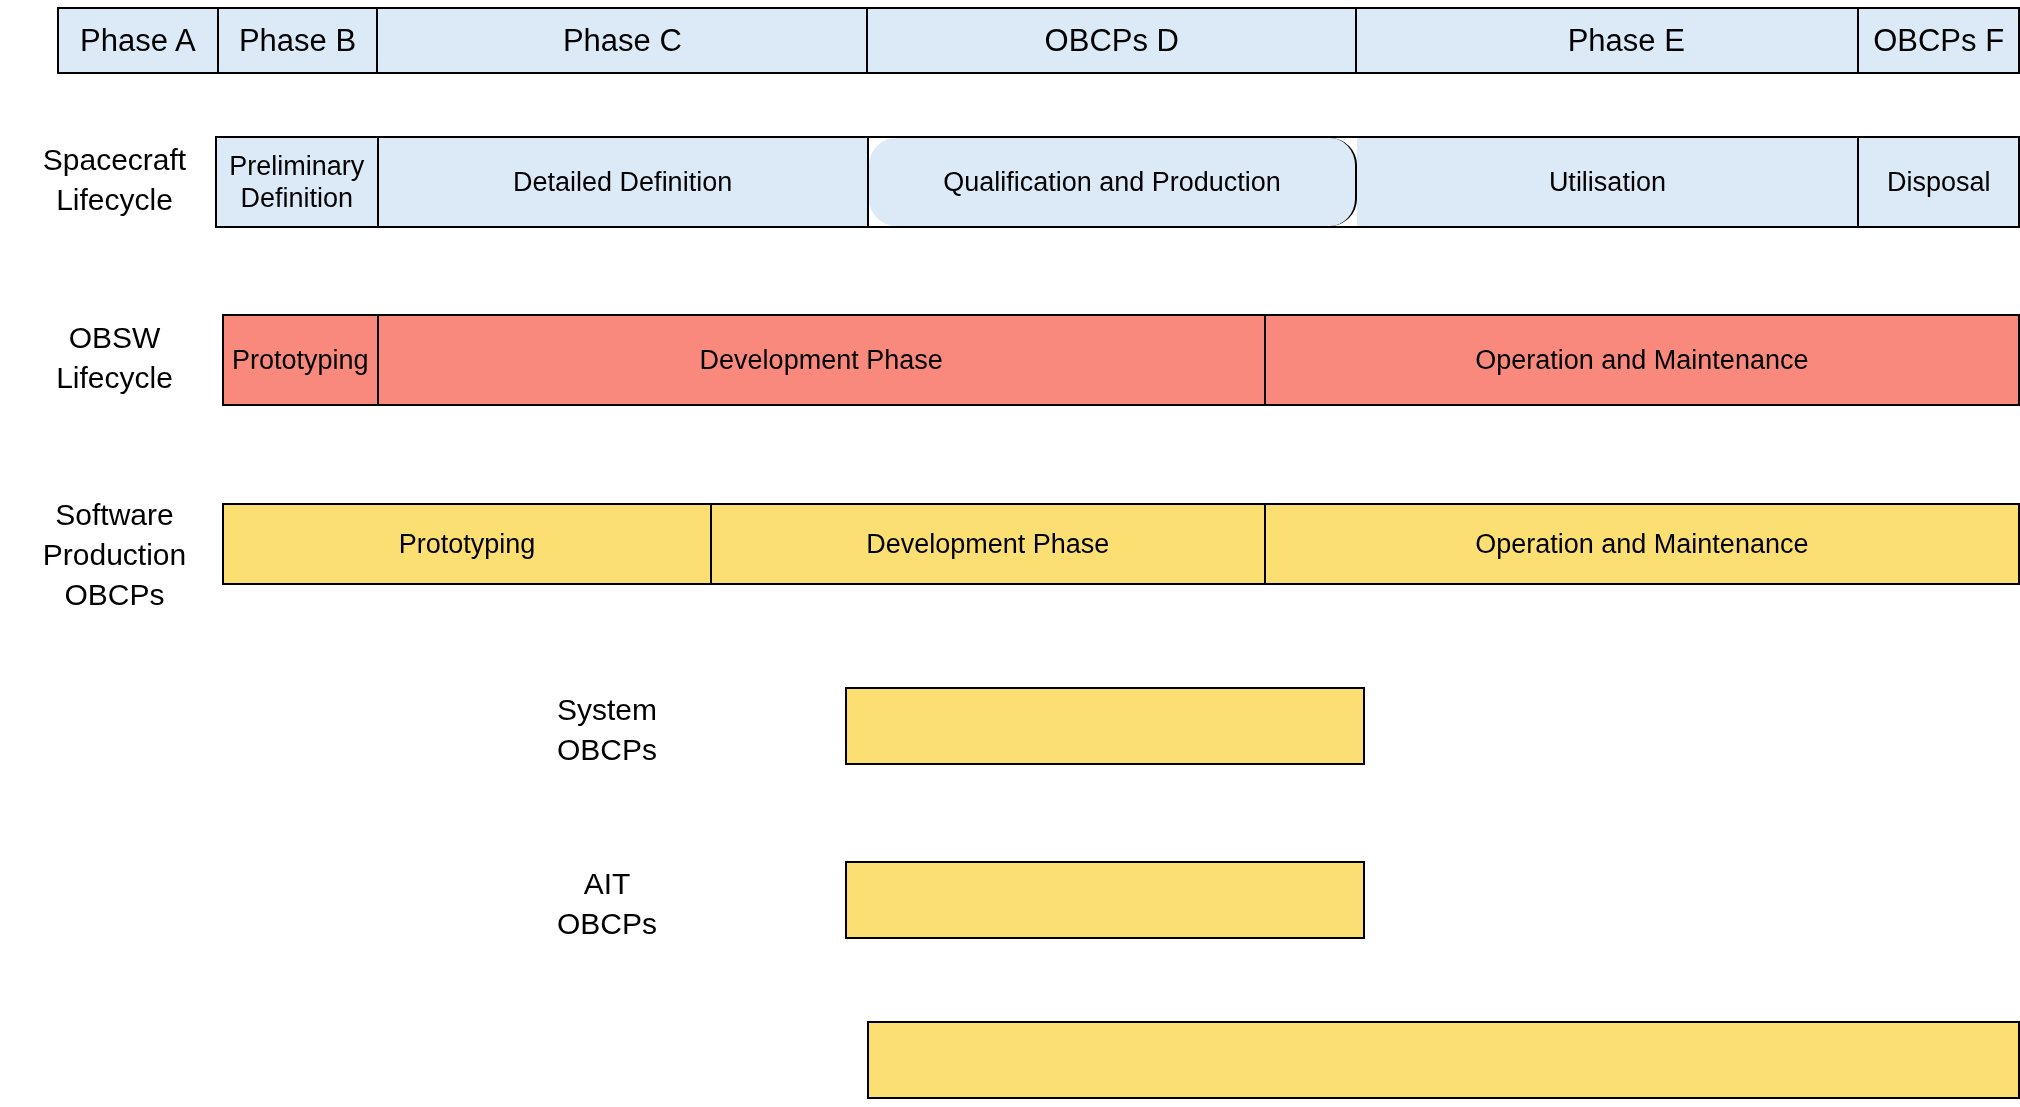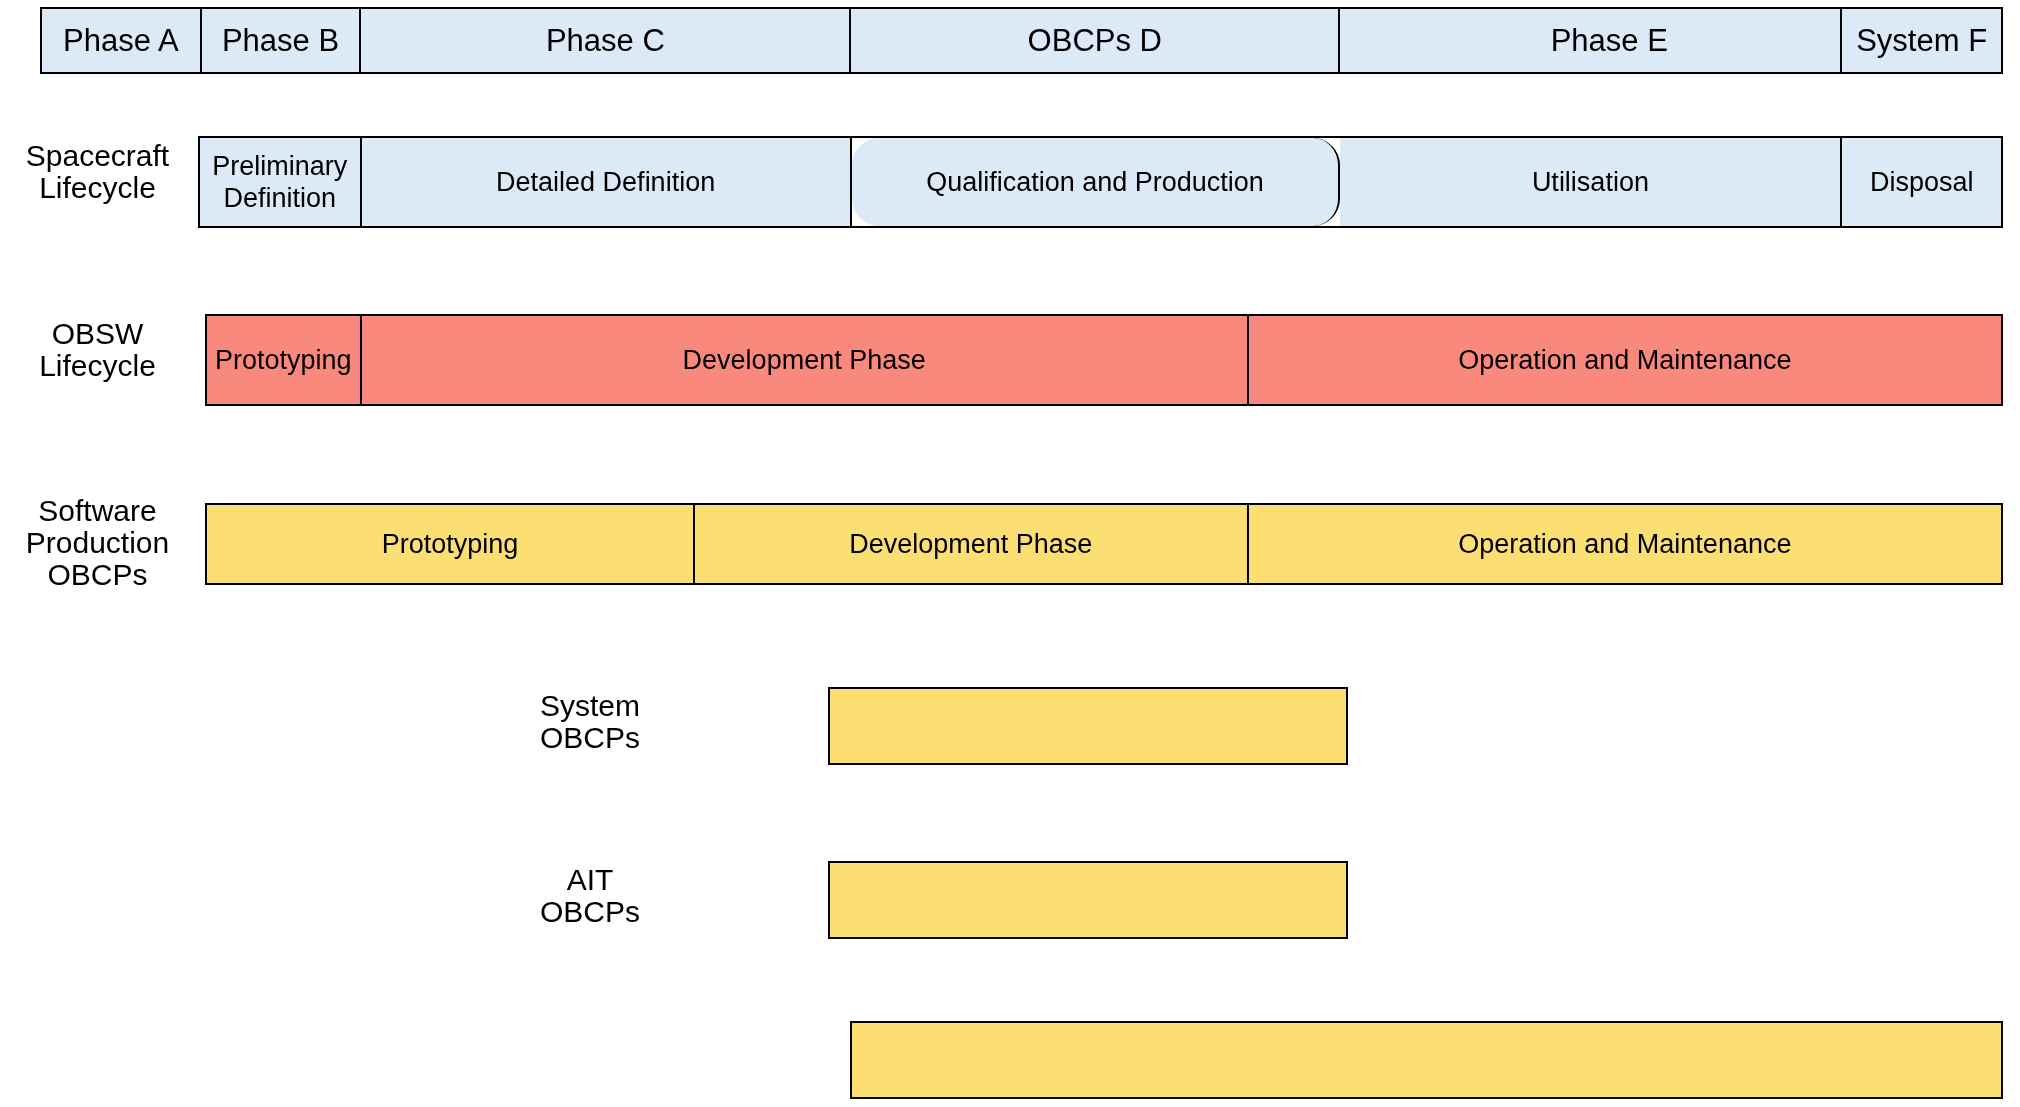--- a/index.html
+++ b/index.html
@@ -12,26 +12,27 @@
     height: 1107px;
     font-family: "Liberation Sans", sans-serif;
     color: #000000;
     position: relative;
     overflow: hidden;
   }
   #canvas {
     position: relative;
     width: 1716px;
     height: 1107px;
+    margin-left: 17px;
   }
   .row-label {
     position: absolute;
     text-align: center;
     font-size: 30px;
-    line-height: 32px;
+    line-height: 40px;
     color: #000;
     white-space: pre-line;
   }
   .bar {
     position: absolute;
     box-sizing: border-box;
     border: 2px solid #000000;
     display: flex;
     flex-direction: row;
     align-items: stretch;
@@ -67,21 +68,21 @@
 <body>
 
 <div id="canvas">
 
   <div class="bar blue phase-row" style="left:40px; top:7px; width:1963px; height:67px;">
     <div class="cell" style="width:160px;">Phase A</div>
     <div class="cell" style="width:160px;">Phase B</div>
     <div class="cell" style="width:491px;">Phase C</div>
     <div class="cell" style="width:490px;">OBCPs D</div>
     <div class="cell" style="width:503px;padding-left:42px;">Phase E</div>
-    <div class="cell" style="width:159px;">System F</div>
+    <div class="cell" style="width:159px;">OBCPs F</div>
   </div>
 
   <div class="row-label" style="left:0px; top:140px; width:195px;">Spacecraft
 Lifecycle</div>
   <div class="bar blue" style="left:198px; top:136px; width:1805px; height:92px;">
     <div class="cell" style="width:162px;">Preliminary
 Definition</div>
     <div class="cell" style="width:491px;">Detailed Definition</div>
     <div class="cell" style="width:490px;border-radius:27px;">Qualification and Production</div>
     <div class="cell" style="width:503px;">Utilisation</div>

